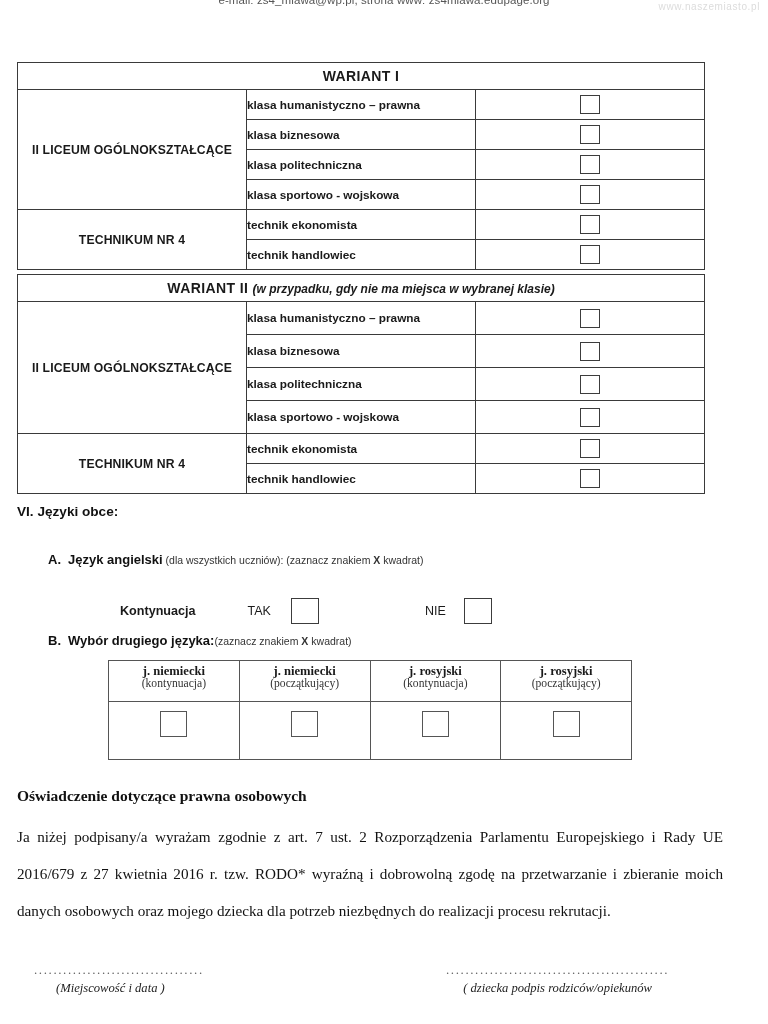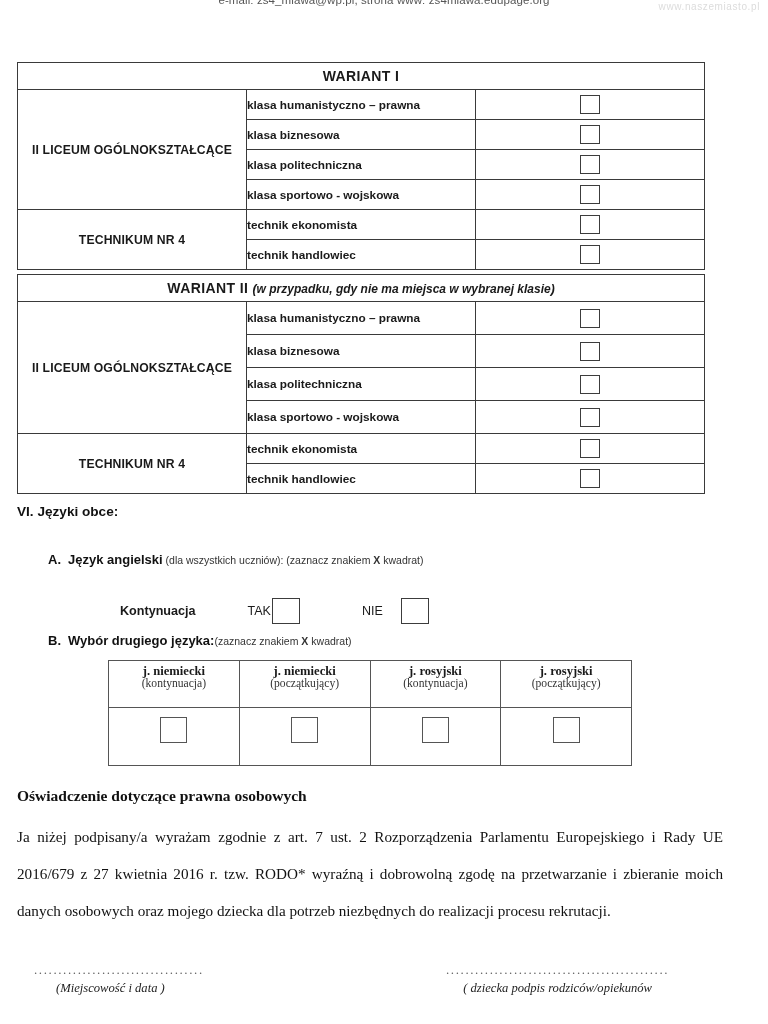--- a/index.html
+++ b/index.html
@@ -154,22 +154,22 @@
     position: absolute;
     top: 598px;
     left: 120px;
     display: flex;
     align-items: center;
     font-size: 12.6px;
     font-weight: bold;
     white-space: nowrap;
   }
   .cont-row .lbl-kont { margin-right: 52px; }
-  .cont-row .lbl-tak  { font-weight: normal; font-size: 12.5px; margin-right: 1px; }
-  .cont-row .lbl-nie  { font-weight: normal; font-size: 12.5px; margin-right: 18px; margin-left: 62px; }
+  .cont-row .lbl-tak  { font-weight: normal; font-size: 12.5px; margin-right: 20px; }
+  .cont-row .lbl-nie  { font-weight: normal; font-size: 12.5px; margin-right: 18px; margin-left: 106px; }
   .chk-lg {
     display: inline-block;
     width: 28px;
     height: 26px;
     border: 1.5px solid #3c3c3c;
     background: #fff;
     box-sizing: border-box;
   }
 
   
@@ -183,21 +183,21 @@
     font-family: "Liberation Serif", serif;
   }
   #lang-table td {
     border: 1px solid #555;
     text-align: center;
     padding: 0;
   }
   #lang-table .hdr {
     height: 29px;
     line-height: 1.05;
-    padding: 2px 0 15px;
+    padding: 2px 0 9px;
   }
   #lang-table .hdr .l1 {
     display: block;
     font-weight: bold;
     font-size: 12.6px;
   }
   #lang-table .hdr .l2 {
     display: block;
     font-size: 11.6px;
     color: #333;

